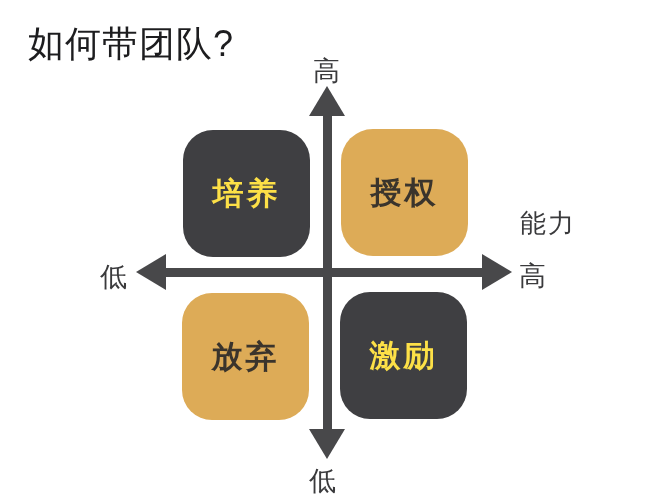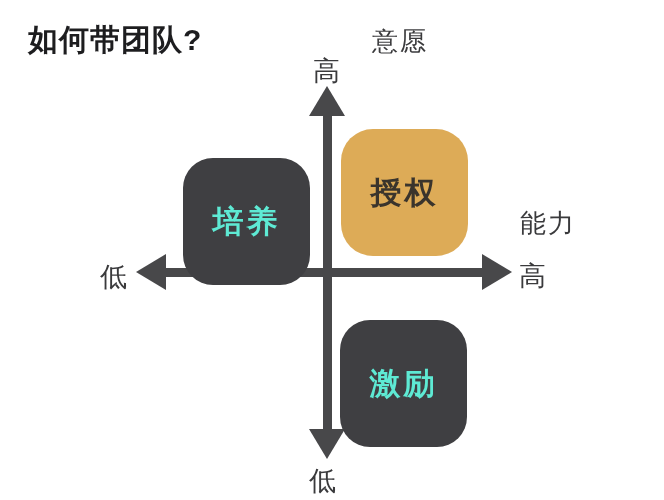--- a/index.html
+++ b/index.html
@@ -8,22 +8,22 @@
     width: 664px;
     height: 500px;
     background: #ffffff;
     overflow: hidden;
     font-family: "Liberation Sans", sans-serif;
   }
   .title {
     position: absolute;
     left: 28px;
     top: 20px;
-    font-size: 30px;
-    font-weight: bold;
+    font-size: 36px;
+    font-weight: normal;
     color: var(--color-title, #1d1d1f);
     letter-spacing: 1px;
   }
   .axis-label {
     position: absolute;
     color: var(--color-label, #3a3a3c);
     font-size: 26px;
     letter-spacing: 2px;
     white-space: nowrap;
   }
@@ -78,51 +78,53 @@
     position: absolute;
     width: 127px; height: 127px;
     border-radius: 30px;
     display: flex;
     align-items: center;
     justify-content: center;
     font-size: 31px;
     font-weight: bold;
     letter-spacing: 3px;
   }
-  .quad.dark { background: var(--color-dark, #3f3f42); color: #5eead4; margin-top: 28px; }
+  .quad.dark { background: var(--color-dark, #3f3f42); color: #fde047; }
   .quad.gold { background: var(--color-gold, #ddab57); color: var(--color-gold_text, #3a342c); }
   .quad-tl { left: 183px; top: 130px; }
   .quad-tr { left: 341px; top: 129px; border-radius: 32px; }
   .quad-bl { left: 182px; top: 293px; }
   .quad-br { left: 340px; top: 292px; text-align: right; }
 </style>
 </head>
 <body>
 
 <div class="canvas">
 
   <div class="title">如何带团队?</div>
 
-  <div class="axis-label lbl-willingness">意愿</div>
   <div class="axis-label lbl-will-high">高</div>
   <div class="axis-label lbl-will-low">低</div>
   <div class="v-shaft"></div>
   <div class="arrowhead arrow-up"></div>
   <div class="arrowhead arrow-down"></div>
 
   <div class="axis-label lbl-ability">能力</div>
   <div class="axis-label lbl-abil-high">高</div>
   <div class="axis-label lbl-abil-low">低</div>
   <div class="h-shaft"></div>
   <div class="arrowhead arrow-left"></div>
   <div class="arrowhead arrow-right"></div>
 
   <div class="quad dark quad-tl">
     <span>培养</span>
   </div>
   <div class="quad gold quad-tr">
     <span>授权</span>
   </div>
+  <div class="quad gold quad-bl">
+    <span>放弃</span>
+  </div>
   <div class="quad dark quad-br">
     <span>激励</span>
   </div>
 
 </div>
 
 </body></html>

